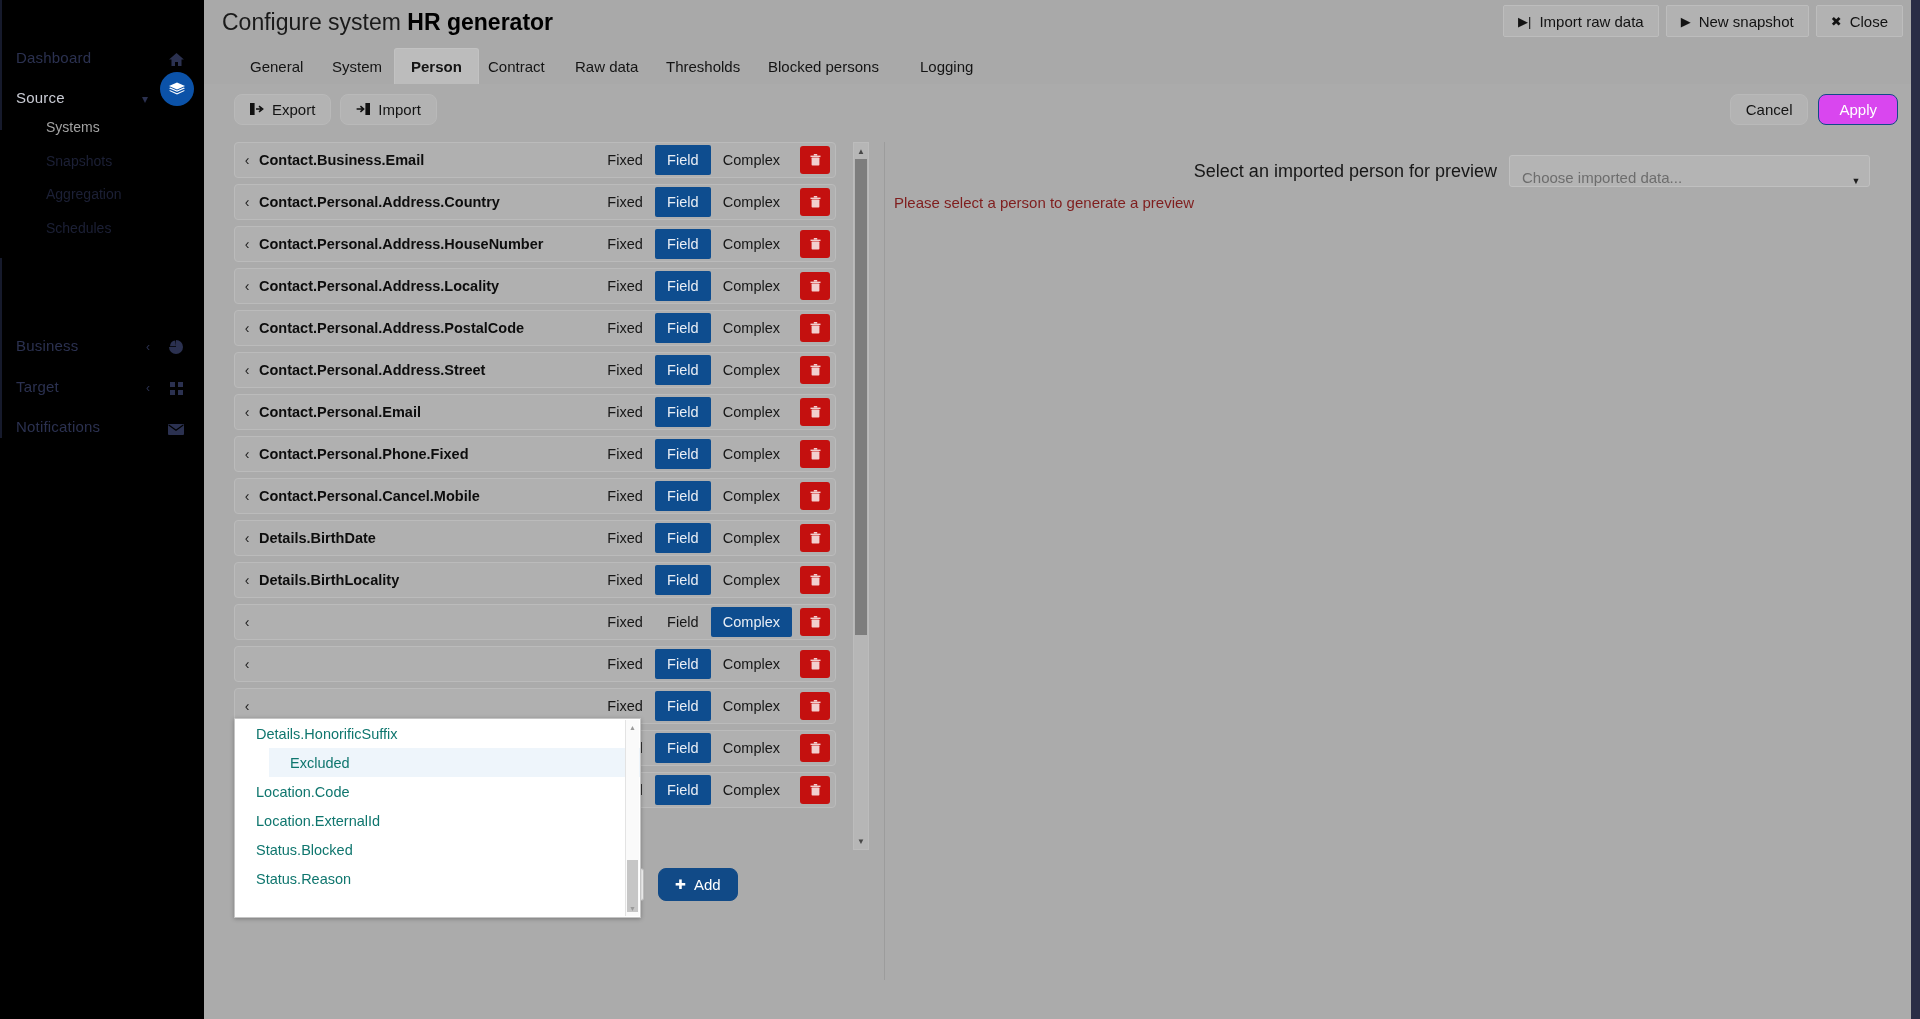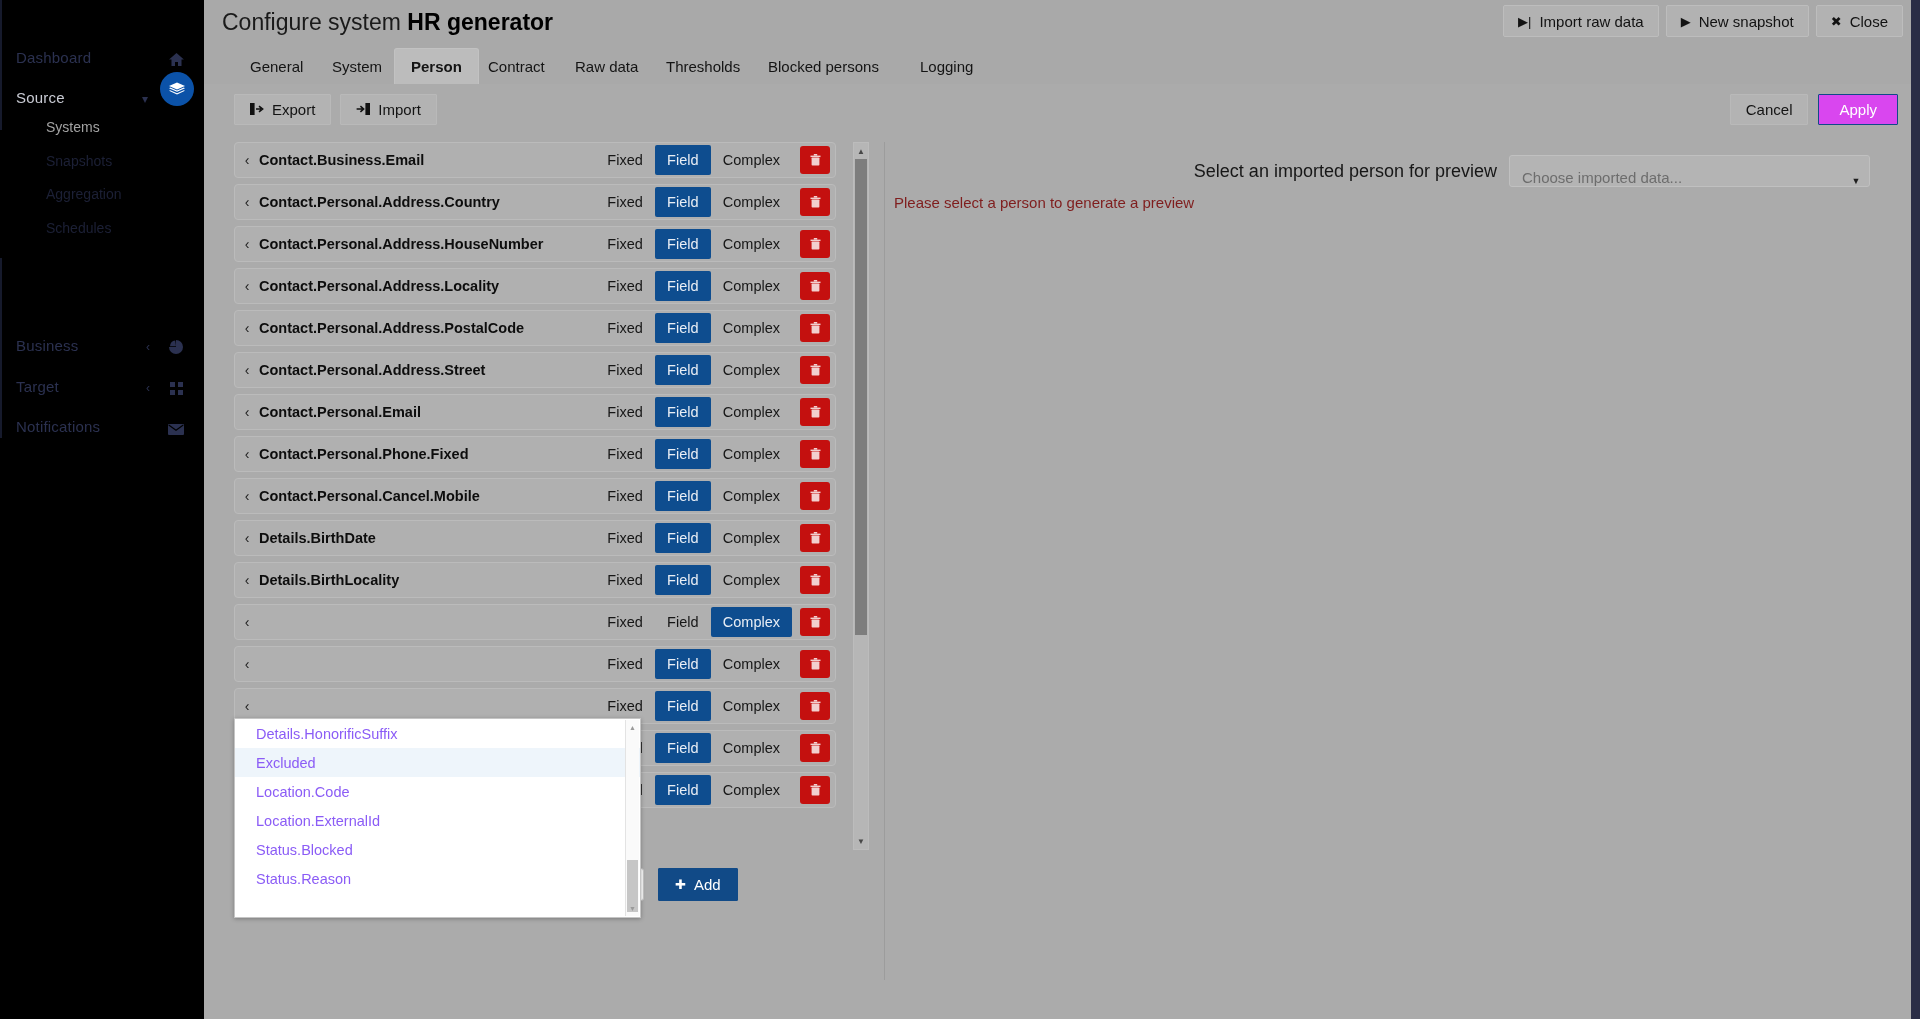--- a/index.html
+++ b/index.html
@@ -80,21 +80,21 @@
   .content{
     position:absolute;left:0;top:84px;width:1710px;height:935px;background:#ababab;
   }
 
   
   .toolbar{position:absolute;left:0;top:0;width:1710px;height:52px;}
   .tb-left{position:absolute;left:30px;top:10px;display:flex;gap:9px;}
   .tb-right{position:absolute;right:16px;top:10px;display:flex;gap:10px;}
   .btn{
     height:31px;padding:0 15px;display:flex;align-items:center;gap:8px;
-    font-size:15px;border-radius:1px;cursor:pointer;box-sizing:border-box;
+    font-size:15px;border-radius:8px;cursor:pointer;box-sizing:border-box;
     border:1px solid #b9b9b9;background:#b3b3b3;color:#131313;
   }
   .btn.primary{background:#d946ef;border-color:#114a87;color:#fff;padding:0 20px;}
   .btn .gl{font-size:13px;line-height:1;}
 
   
   .map-col{position:absolute;left:30px;top:58px;width:640px;height:830px;}
   .map-list{position:absolute;left:0;top:0;width:610px;height:700px;overflow:hidden;}
   .map-row{
     position:relative;width:602px;height:36px;margin-bottom:6px;
@@ -133,23 +133,23 @@
   .btn.add{background:#114a87;border-color:#114a87;color:#fff;height:33px;padding:0 16px;font-size:15px;}
 
   
   .dropdown{
     position:absolute;left:0px;top:576px;width:407px;height:200px;
     background:#fff;border:1px solid #c5c5c5;box-shadow:0 1px 4px rgba(0,0,0,.28);
     box-sizing:border-box;overflow:hidden;
   }
   .dd-item{
     height:29px;display:flex;align-items:center;padding-left:21px;
-    font-size:14.5px;color:#8b5cf6;cursor:pointer;box-sizing:border-box;
-  }
-  .dd-item.hl{background:#eef5fb;}
+    font-size:14.5px;color:#0f766e;cursor:pointer;box-sizing:border-box;
+  }
+  .dd-item.hl{background:#eef5fb;margin-left:34px;}
   .ddscroll{position:absolute;right:1px;top:1px;width:14px;height:196px;background:#fafafa;border-left:1px solid #e3e3e3;box-sizing:border-box;}
   .ddscroll .arr{position:absolute;left:0;width:13px;height:13px;display:flex;align-items:center;justify-content:center;font-size:7px;color:#9a9a9a;}
   .ddscroll .arr.up{top:1px;}
   .ddscroll .arr.dn{bottom:1px;}
   .ddscroll .thumb{position:absolute;left:1px;top:140px;width:11px;height:52px;background:#c6c6c6;}
 
   
   .vdiv{position:absolute;left:680px;top:58px;width:1px;height:838px;background:#9c9c9c;}
 
   

